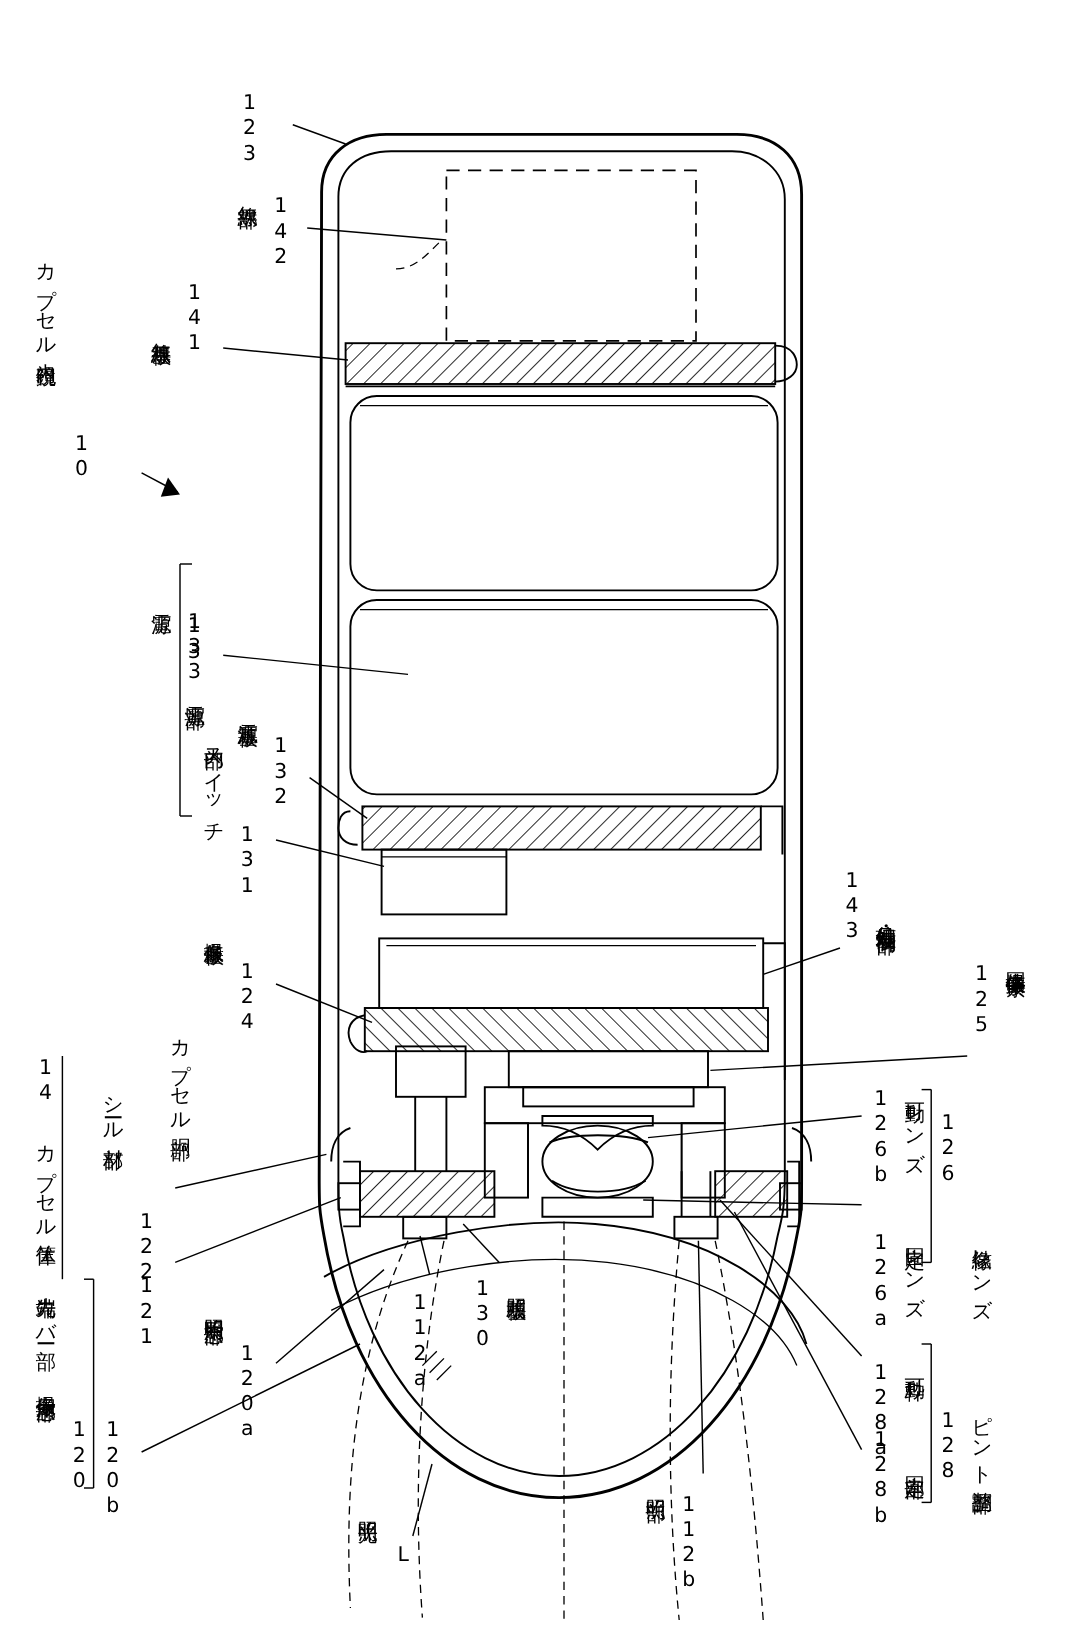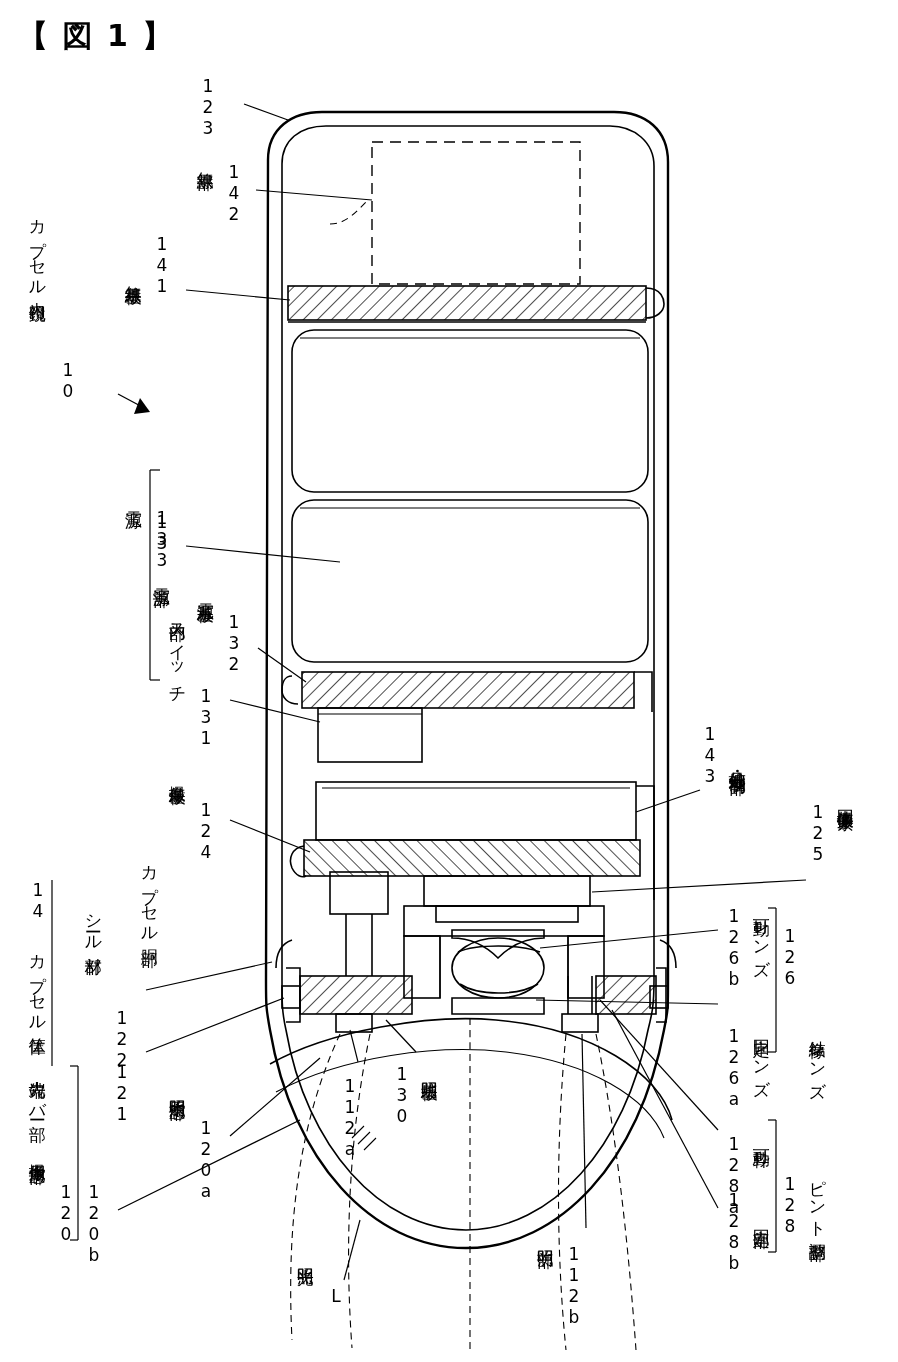--- a/index.html
+++ b/index.html
@@ -62,21 +62,20 @@
   .ln-thick { fill: none; stroke: #000; stroke-width: 2.4; }
   .dash { fill: none; stroke: #000; stroke-width: 1.4; stroke-dasharray: 11 7; }
   .dash-s { fill: none; stroke: #000; stroke-width: 1.1; stroke-dasharray: 7 5; }
   .lead { fill: none; stroke: #000; stroke-width: 1.2; }
 </style>
 </head>
 <body>
 
 <div id="figure-root">
 
-  <div class="fig-title">【 図 1 】</div>
 
   <svg class="diagram" viewBox="0 0 898 1362">
     <defs>
       <pattern id="hatch" width="10" height="10" patternUnits="userSpaceOnUse" patternTransform="rotate(45)">
         <line x1="0" y1="0" x2="0" y2="10" stroke="#000" stroke-width="1.4"></line>
       </pattern>
       <pattern id="hatch2" width="10" height="10" patternUnits="userSpaceOnUse" patternTransform="rotate(-45)">
         <line x1="0" y1="0" x2="0" y2="10" stroke="#000" stroke-width="1.4"></line>
       </pattern>
     </defs>

